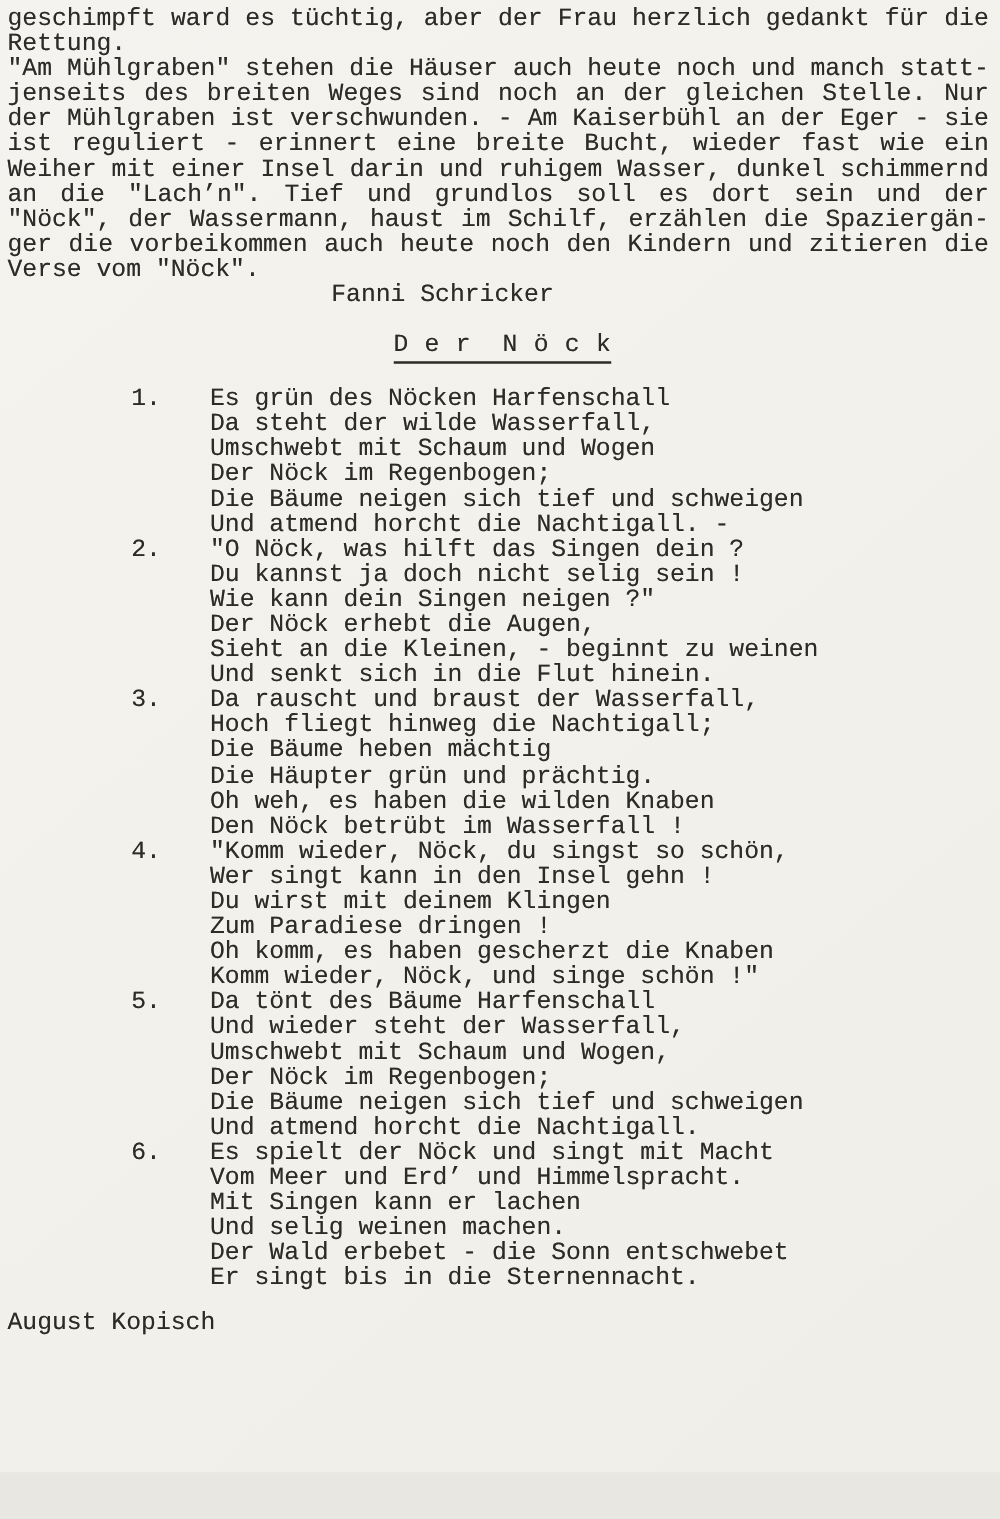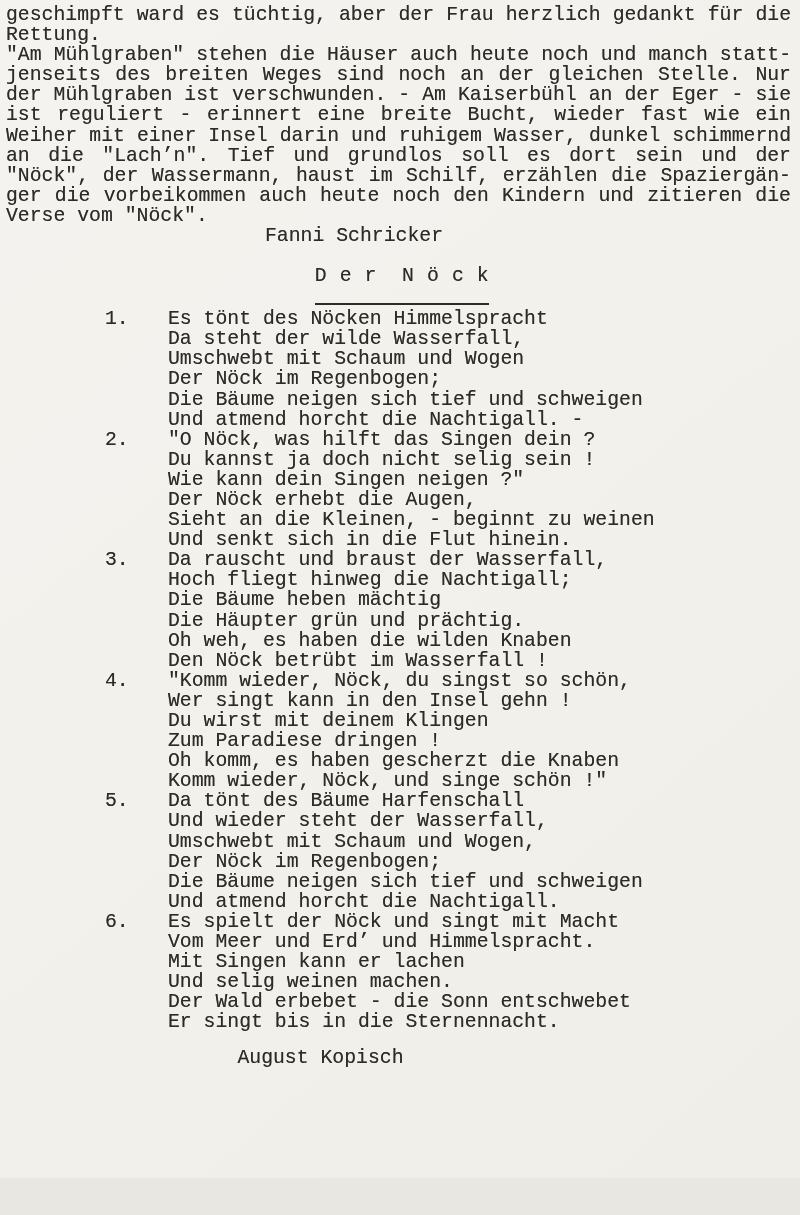--- a/index.html
+++ b/index.html
@@ -24,29 +24,29 @@
     width: 785px; box-sizing: border-box;
     text-align: center; padding-right: 89px;
   }
   .title-row { width: 785px; text-align: center; margin-top: 20px; height: 26px; }
   .title {
     display: inline-block;
     white-space: pre;
     letter-spacing: 0.6px;
     margin-left: 7px;
     border-bottom: 2px solid #2c2b28;
-    padding-bottom: 17px;
+    padding-bottom: 3px;
   }
   .poem { margin-top: 17px; }
   .pline { display: flex; padding-left: 99px; }
   .pnum { flex: 0 0 63px; width: 63px; }
   .ptext { white-space: pre; }
   .attr2 {
     width: 785px; box-sizing: border-box;
-    text-align: center; padding-right: 156px;
+    text-align: left; padding-right: 156px;
     margin-top: 15px;
   }
   .pagenum {
     position: absolute;
     right: 5px;
     top: 1191px;
     font-family: Liberation Serif, serif;
     font-size: 23px;
     line-height: 20px;
     letter-spacing: -0.5px;
@@ -75,21 +75,21 @@
 
   <div class="attr1">Fanni Schricker</div>
 
   <div class="title-row">
     <span class="title">D e r  N ö c k</span>
   </div>
 
   <div class="poem" id="poem-verses">
       <div class="pline">
         <span class="pnum">1.</span>
-        <span class="ptext">Es tönt des Nöcken Himmelspracht</span>
+        <span class="ptext">Es grün des Nöcken Harfenschall</span>
       </div>
       <div class="pline">
         <span class="pnum"></span>
         <span class="ptext">Da steht der wilde Wasserfall,</span>
       </div>
       <div class="pline">
         <span class="pnum"></span>
         <span class="ptext">Umschwebt mit Schaum und Wogen</span>
       </div>
       <div class="pline">

